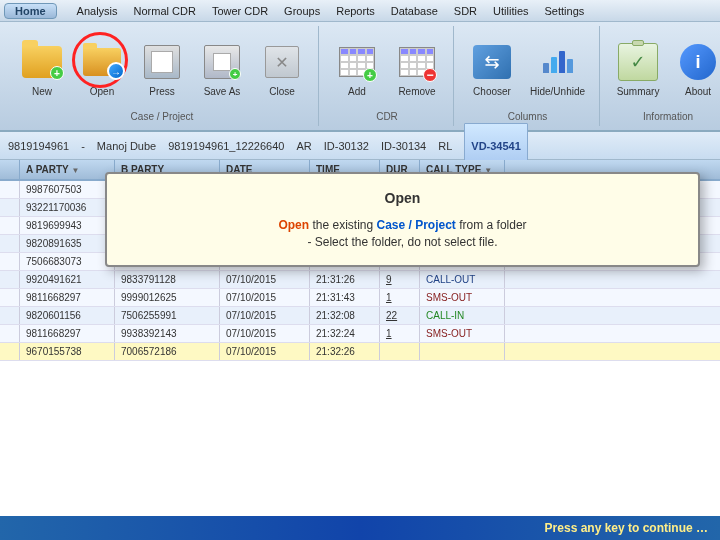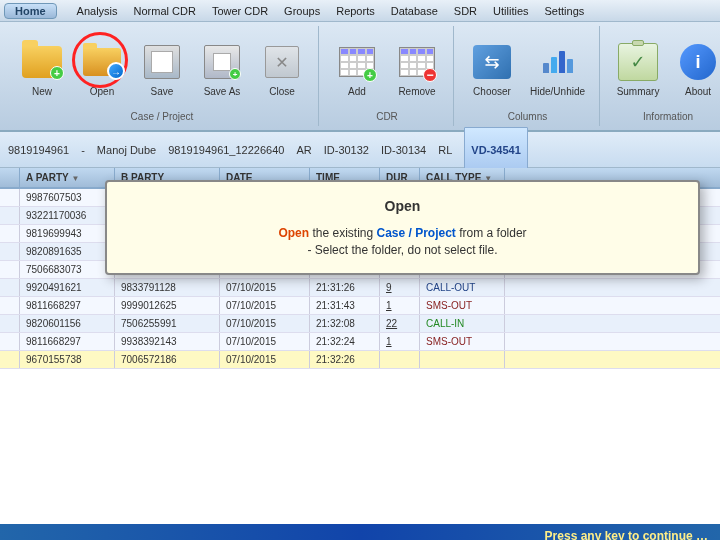--- a/index.html
+++ b/index.html
@@ -159,21 +159,21 @@
     
     .record-bar {
       background: linear-gradient(to bottom, #e0ecf8, #c8dcf0);
       border-bottom: 1px solid #a0b8cc;
       padding: 4px 8px;
       font-size: 11px;
       color: #333;
       display: flex;
       gap: 12px;
       align-items: center;
-      height: 36px;
+      height: 28px;
     }
     .record-tag {
       background: linear-gradient(to bottom, #d0e8ff, #a8c8f0);
       border: 1px solid #88aad0;
       border-radius: 1px;
       padding: 16px 6px;
       font-weight: bold;
       color: #224488;
     }
 
@@ -347,21 +347,21 @@
         </div>
         <span class="tool-label">Open</span>
       </div>
 
       <div class="tool-btn">
         <div class="tool-icon">
           <div style="width:36px;height:34px;background:linear-gradient(to bottom,#e0e0e0,#a8b8c8);border:1px solid #888;border-radius:2px;display:flex;align-items:center;justify-content:center;">
             <div style="width:22px;height:22px;background:#fff;border:1px solid #aaa;"></div>
           </div>
         </div>
-        <span class="tool-label">Save</span>
+        <span class="tool-label">Press</span>
       </div>
 
       <div class="tool-btn">
         <div class="tool-icon">
           <div style="width:36px;height:34px;background:linear-gradient(to bottom,#e8e8e8,#b0b8c8);border:1px solid #888;border-radius:2px;display:flex;align-items:center;justify-content:center;position:relative;">
             <div style="width:18px;height:18px;background:#fff;border:1px solid #aaa;"></div>
             <div style="position:absolute;bottom:-2px;right:-2px;width:12px;height:12px;background:#44cc44;border-radius:50%;border:1px solid white;display:flex;align-items:center;justify-content:center;color:white;font-size:8px;font-weight:bold;">+</div>
           </div>
         </div>
         <span class="tool-label">Save As</span>

